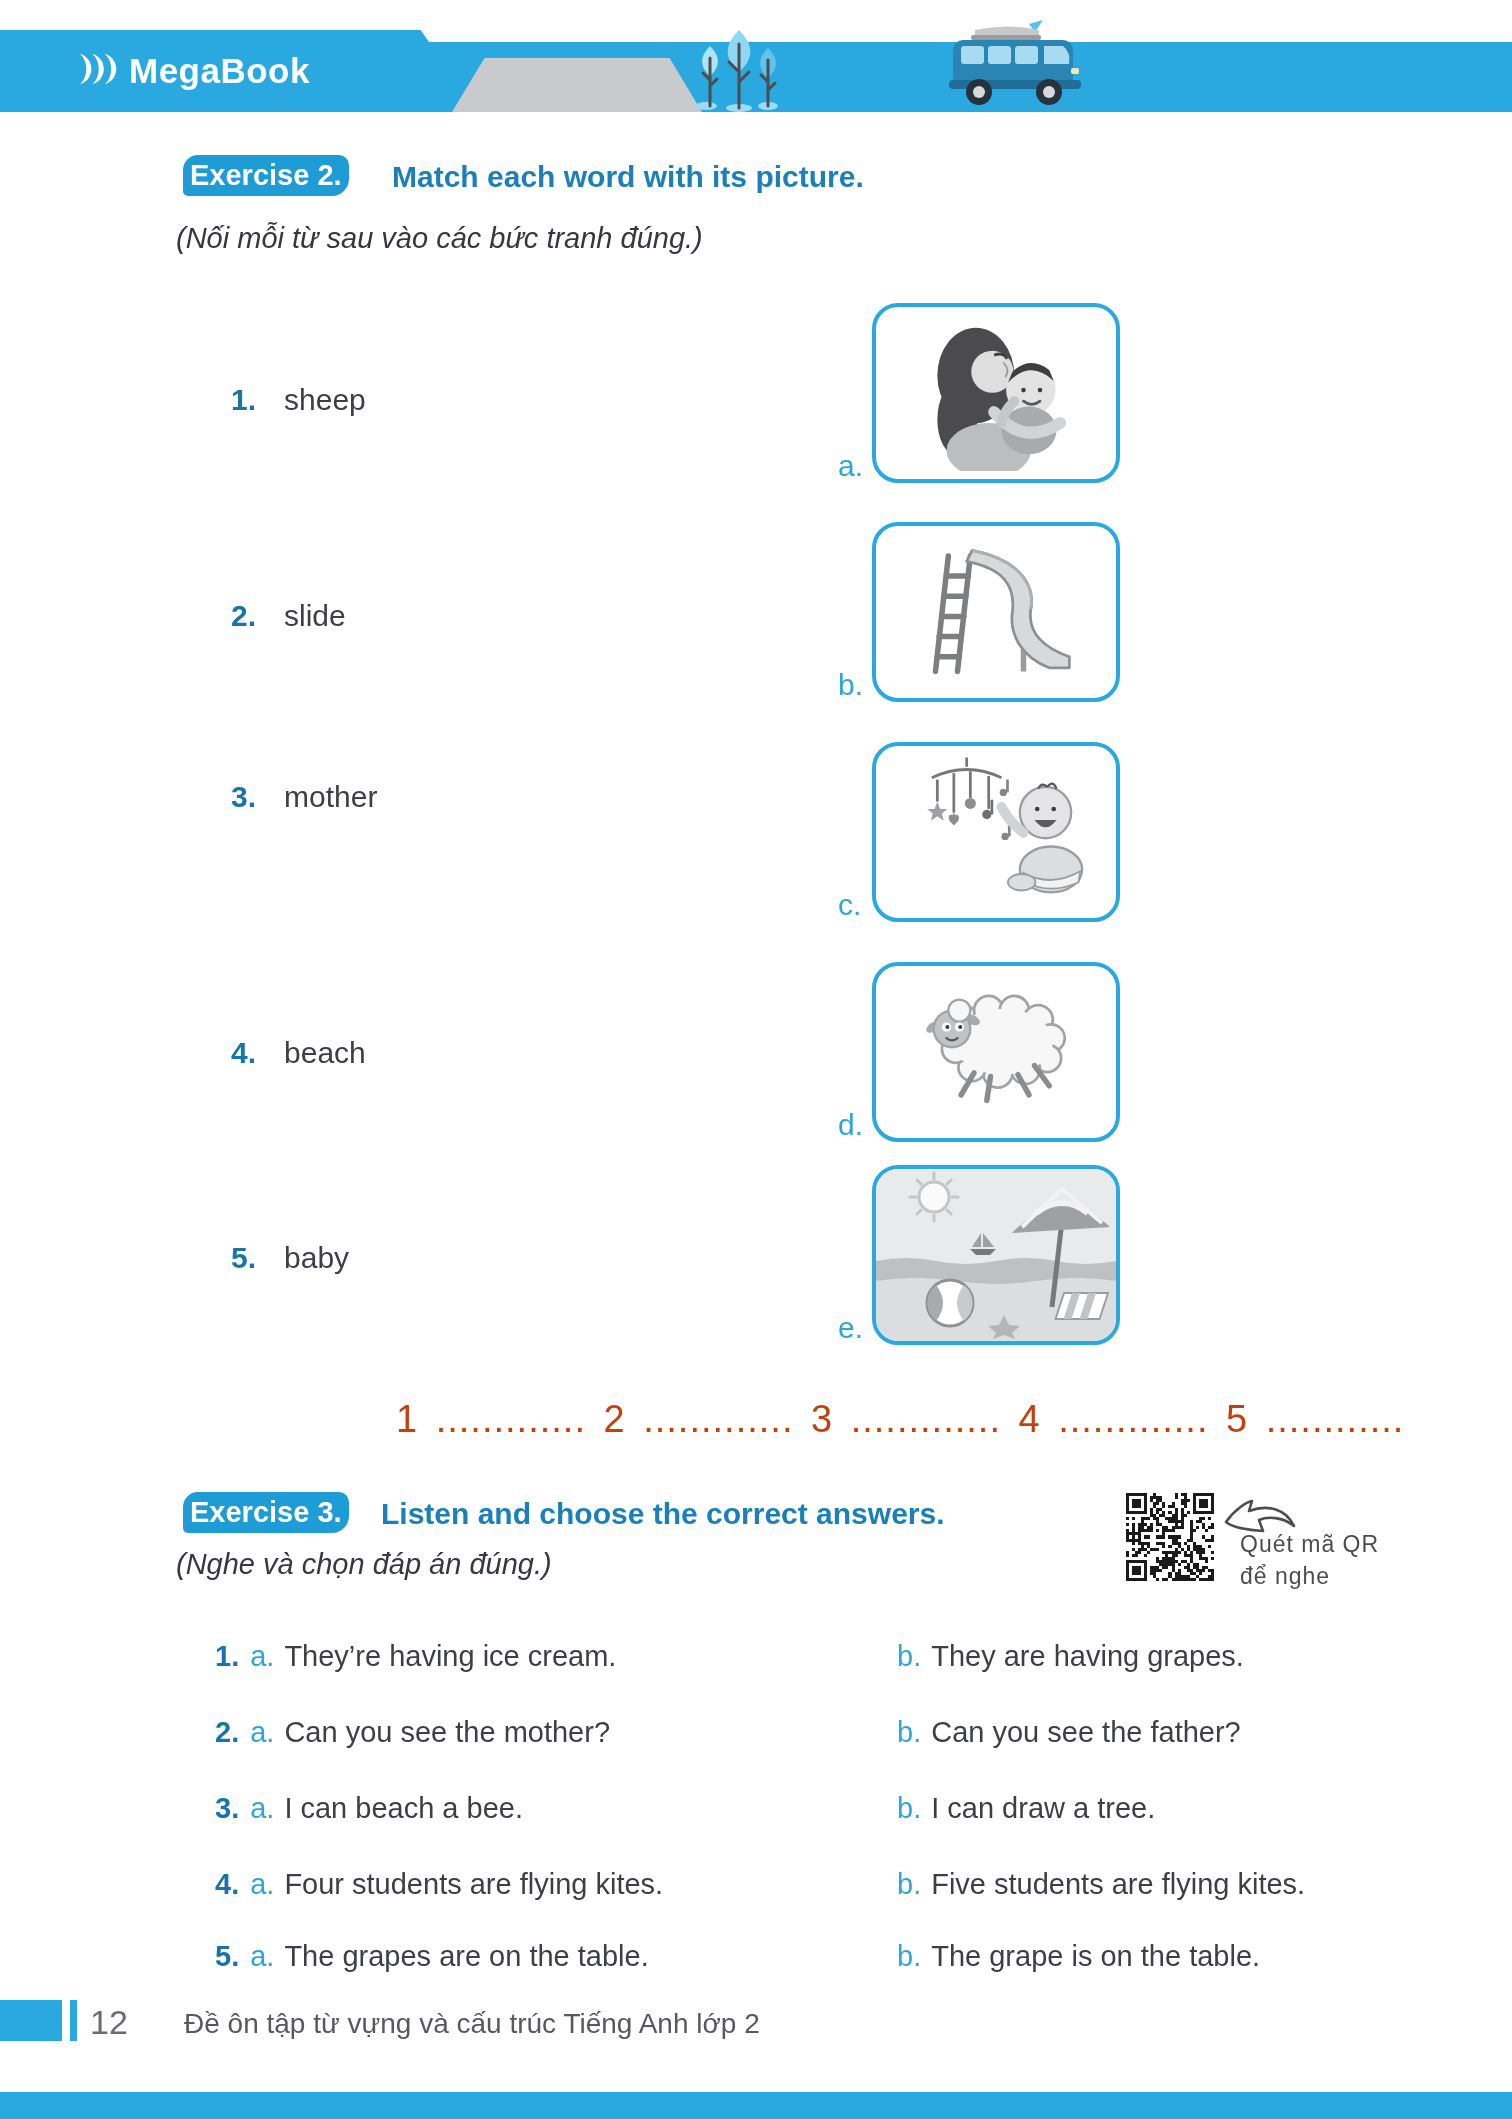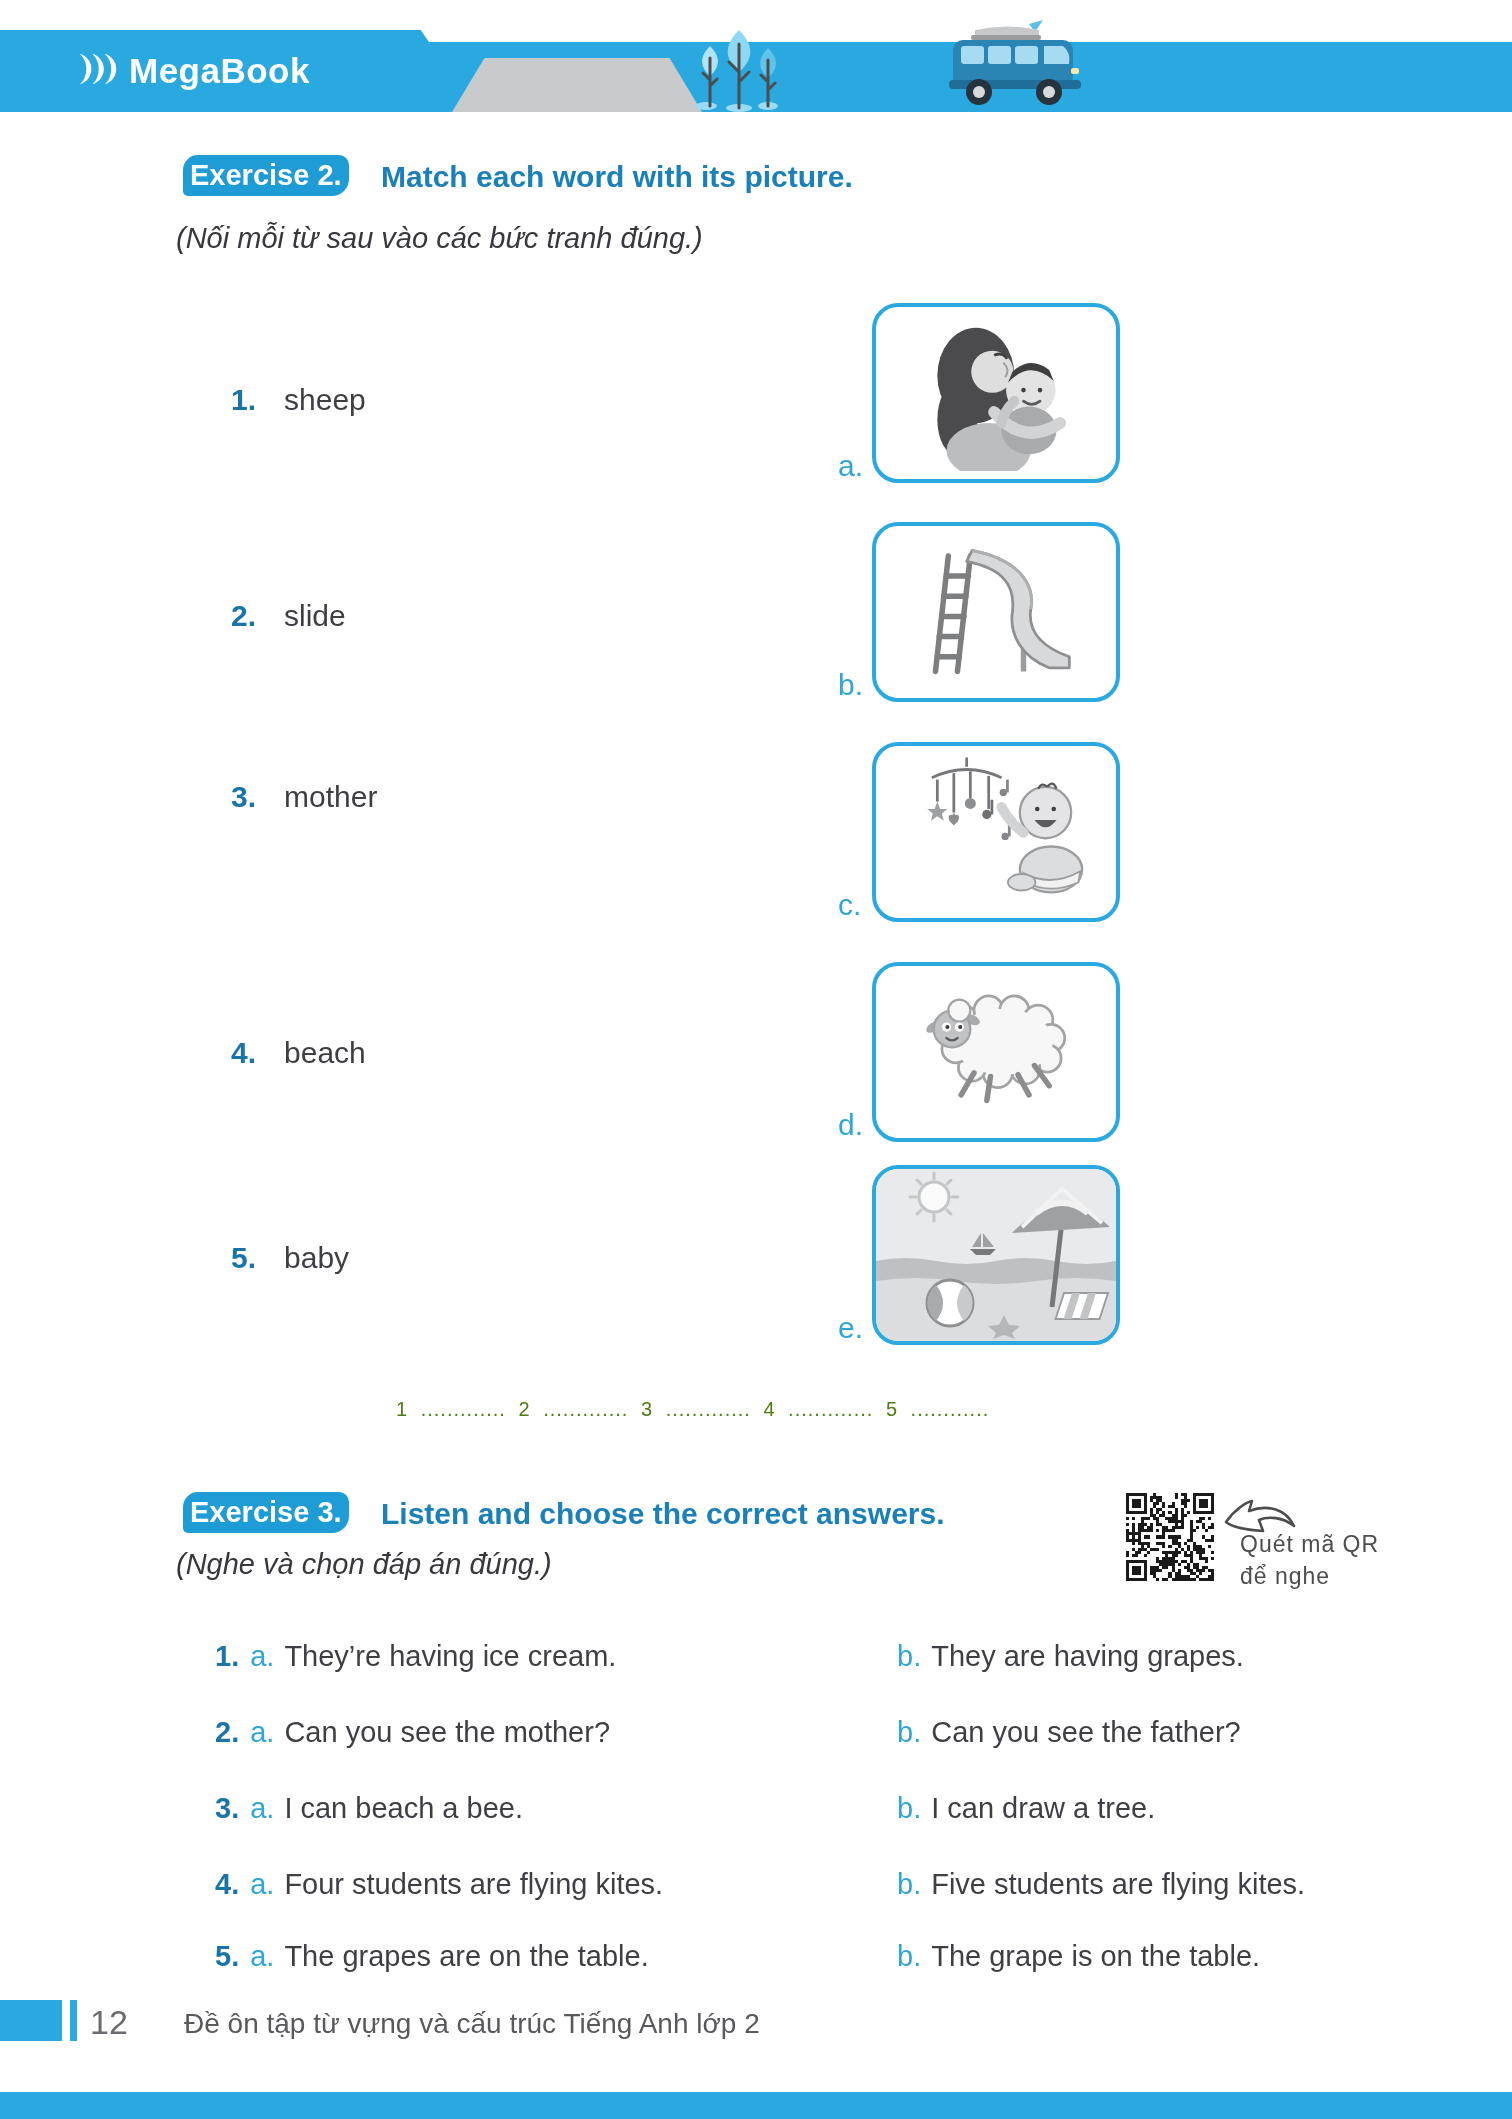--- a/index.html
+++ b/index.html
@@ -23,21 +23,21 @@
   .sec-title{position:absolute;font-size:30px;font-weight:700;color:#1b80b9;white-space:nowrap;}
   .instruction{position:absolute;font-size:29px;font-style:italic;color:#37383d;white-space:nowrap;}
 
   
   .wrow{position:absolute;left:231px;font-size:30px;white-space:nowrap;}
   .wnum{color:#1a74a8;font-weight:700;margin-right:9px;}
   .wtext{color:#3e3f44;margin-left:19px;}
   .pic-box{position:absolute;left:872px;width:240px;height:172px;border:4px solid #2aa9e0;
            border-radius:26px;background:#fff;overflow:hidden;display:flex;align-items:center;justify-content:center;}
   .pic-label{position:absolute;left:838px;width:36px;font-size:30px;color:#30a5d8;white-space:nowrap;}
-  .answer-line{position:absolute;left:396px;top:1398px;font-size:20px;color:#4d7c0f;
+  .answer-line{position:absolute;left:396px;top:1398px;font-size:38px;color:#c2410c;
                letter-spacing:1px;word-spacing:6px;white-space:nowrap;text-align:center;}
 
   
   .qr-wrap{position:absolute;left:1126px;top:1493px;width:88px;height:88px;}
   .qr-arrow{position:absolute;left:1222px;top:1496px;width:92px;height:46px;}
   .qr-caption{position:absolute;left:1240px;top:1528px;font-size:23px;color:#4c4d4f;
               letter-spacing:1px;line-height:32px;white-space:nowrap;}
   .qrow{position:absolute;left:0;width:100%;height:40px;font-size:29px;}
   .qa{position:absolute;left:215px;white-space:nowrap;}
   .qb{position:absolute;left:897px;white-space:nowrap;}
@@ -104,21 +104,21 @@
         <circle cx="34" cy="72" r="6" fill="#d8d9db"></circle>
       <circle cx="104" cy="72" r="13" fill="#26323c"></circle>
         <circle cx="104" cy="72" r="6" fill="#d8d9db"></circle>
       <rect x="126" y="48" width="8" height="6" rx="2" fill="#f4e9a8"></rect>
     </svg>
   </div>
 
   <div class="badge" style="left:183px;top:155px;">
     <span>Exercise 2.</span>
   </div>
-  <div class="sec-title" style="left:381px;top:160px;">Match each word with its picture.</div>
+  <div class="sec-title" style="left:392px;top:160px;">Match each word with its picture.</div>
   <div class="instruction" style="left:176px;top:222px;text-align:right;">(Nối mỗi từ sau vào các bức tranh đúng.)</div>
 
   <div class="wrow" style="top:383px;">
     <span class="wnum">1.</span><span class="wtext">sheep</span>
   </div>
   <div class="wrow" style="top:599px;">
     <span class="wnum">2.</span><span class="wtext">slide</span>
   </div>
   <div class="wrow" style="top:780px;">
     <span class="wnum">3.</span><span class="wtext">mother</span>

